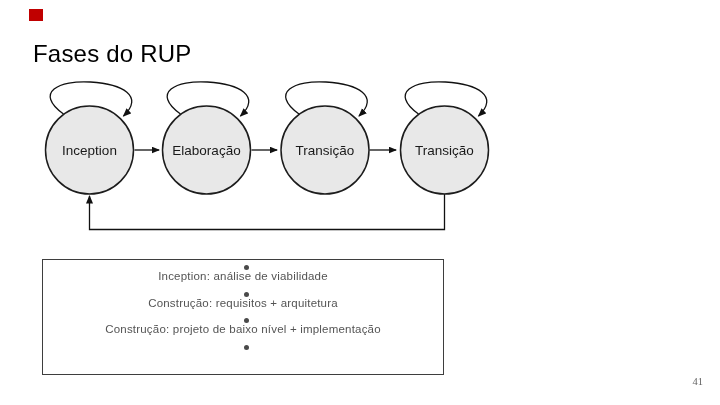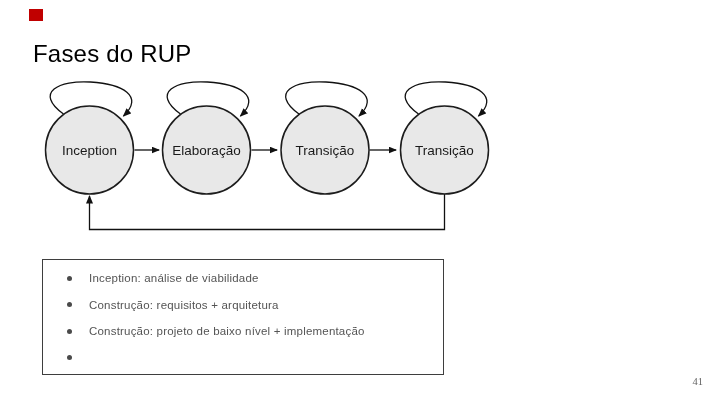--- a/index.html
+++ b/index.html
@@ -16,21 +16,21 @@
     color:var(--title_text);letter-spacing:0.2px;white-space:nowrap;}
   .diagram{position:absolute;left:0;top:4px;width:720px;height:405px;}
   .diagram svg{position:absolute;left:0;top:0;}
   .node-circle{fill:var(--node_fill);stroke:var(--node_stroke);stroke-width:1.5;}
   .edge{fill:none;stroke:var(--arrow);stroke-width:1.3;}
   .ah{fill:var(--arrow);}
   .node-label{position:absolute;top:139px;width:110px;text-align:center;
     font-size:13.5px;line-height:15px;color:#1a1a1a;white-space:nowrap;}
   .bullet-box{position:absolute;left:42px;top:259px;width:402px;height:116px;
     border:1px solid var(--box_border);box-sizing:border-box;padding-top:5px;}
-  .bullet-item{display:flex;align-items:center;height:26.5px;}
+  .bullet-item{display:flex;align-items:center;height:26.5px;flex-direction:column;}
   .dot{flex:0 0 auto;width:5px;height:5px;border-radius:50%;background:#4a4a4a;
     margin-left:24px;margin-right:17px;}
   .bullet-text{font-size:11.5px;letter-spacing:0.2px;color:var(--bullet_text);white-space:nowrap;}
   .page-number{position:absolute;right:17px;top:376px;font-size:10.5px;color:var(--page_number);font-family:Liberation Serif, serif;}
 </style>
 </head>
 <body>
 
 <div class="slide">
 

